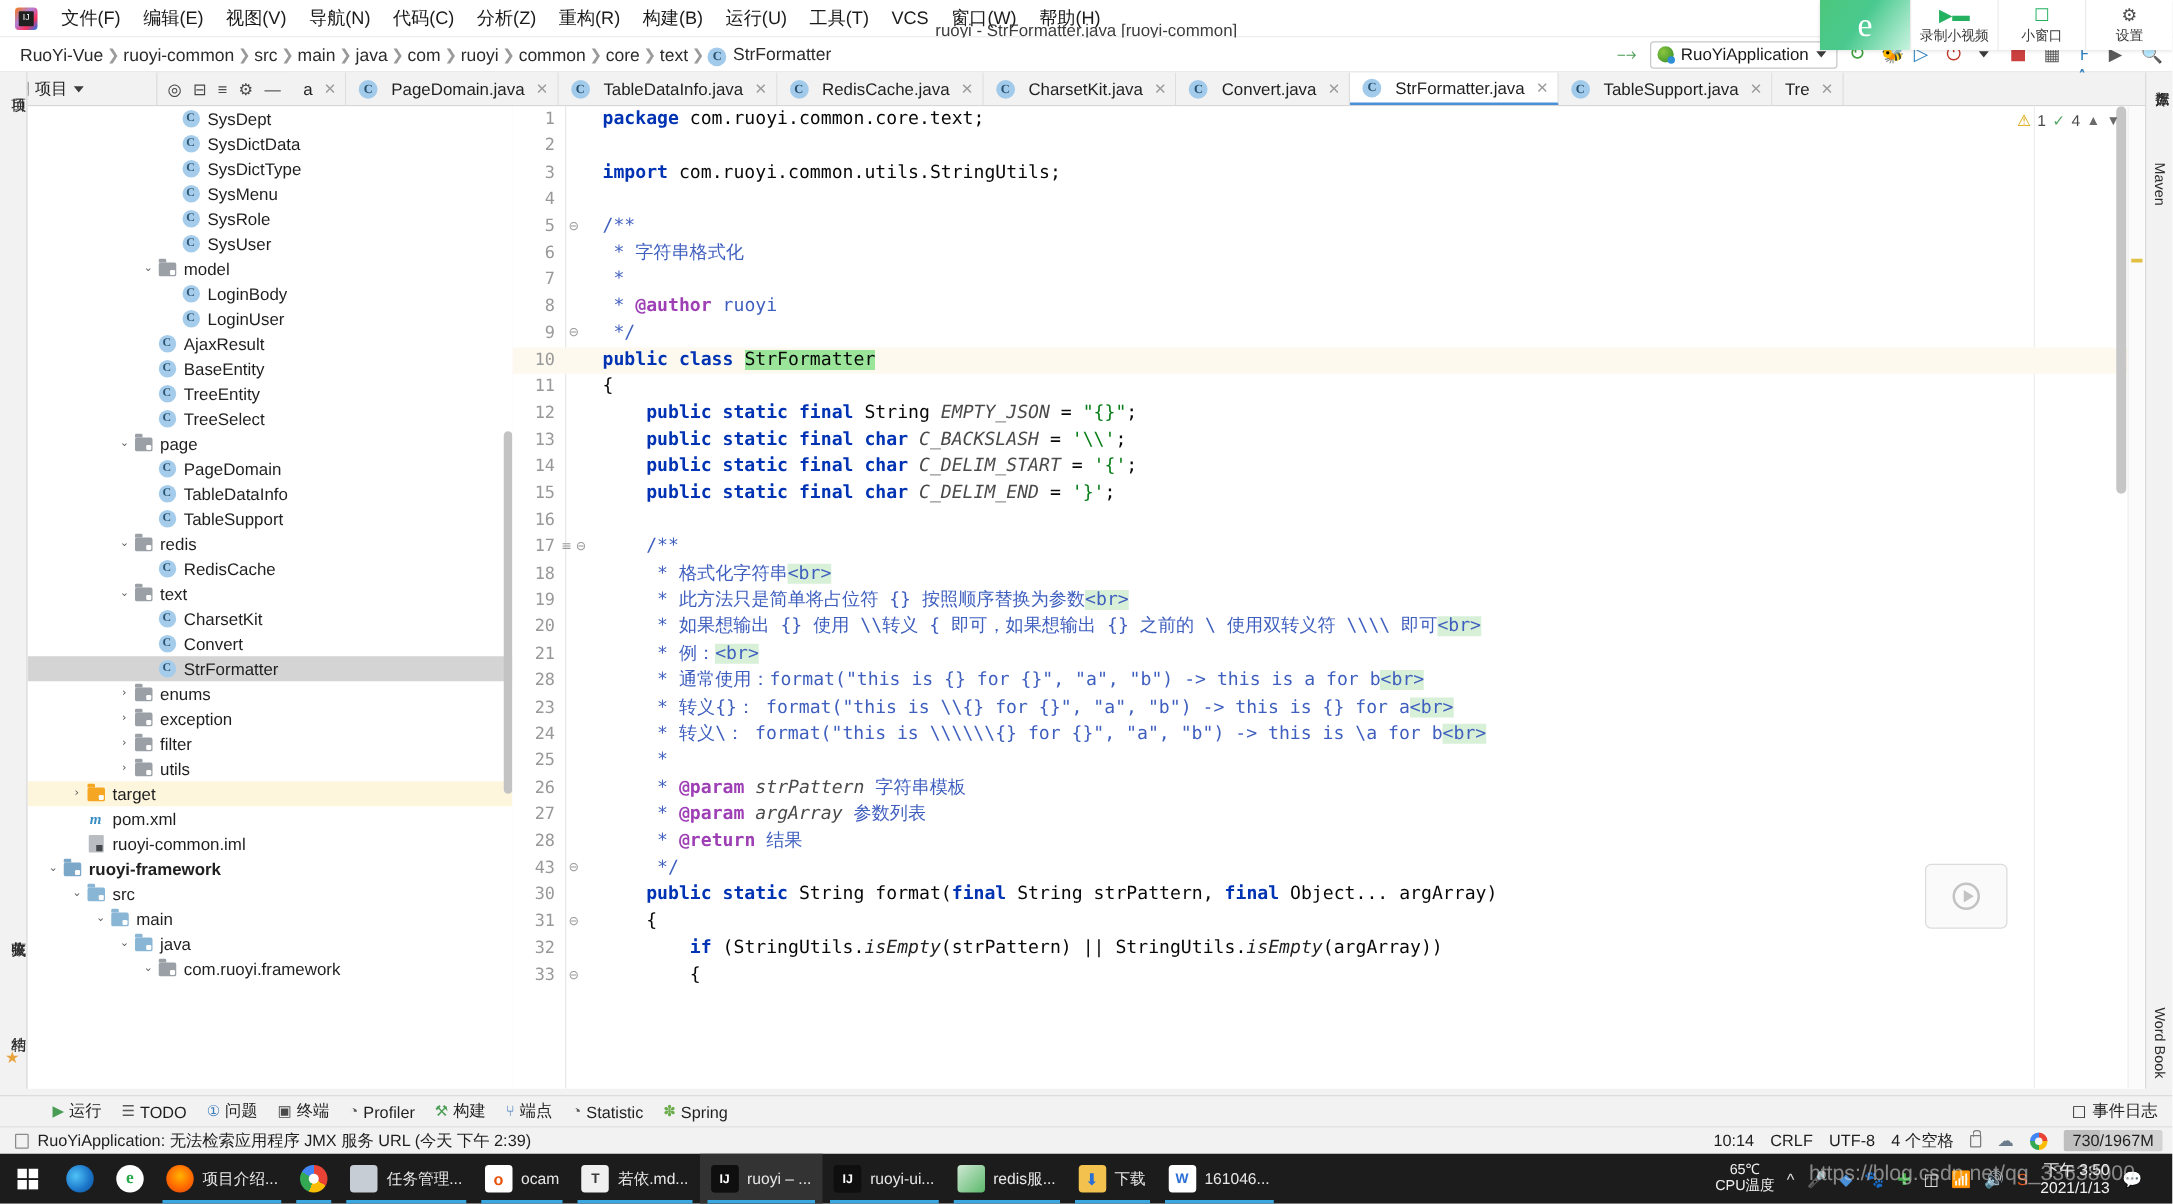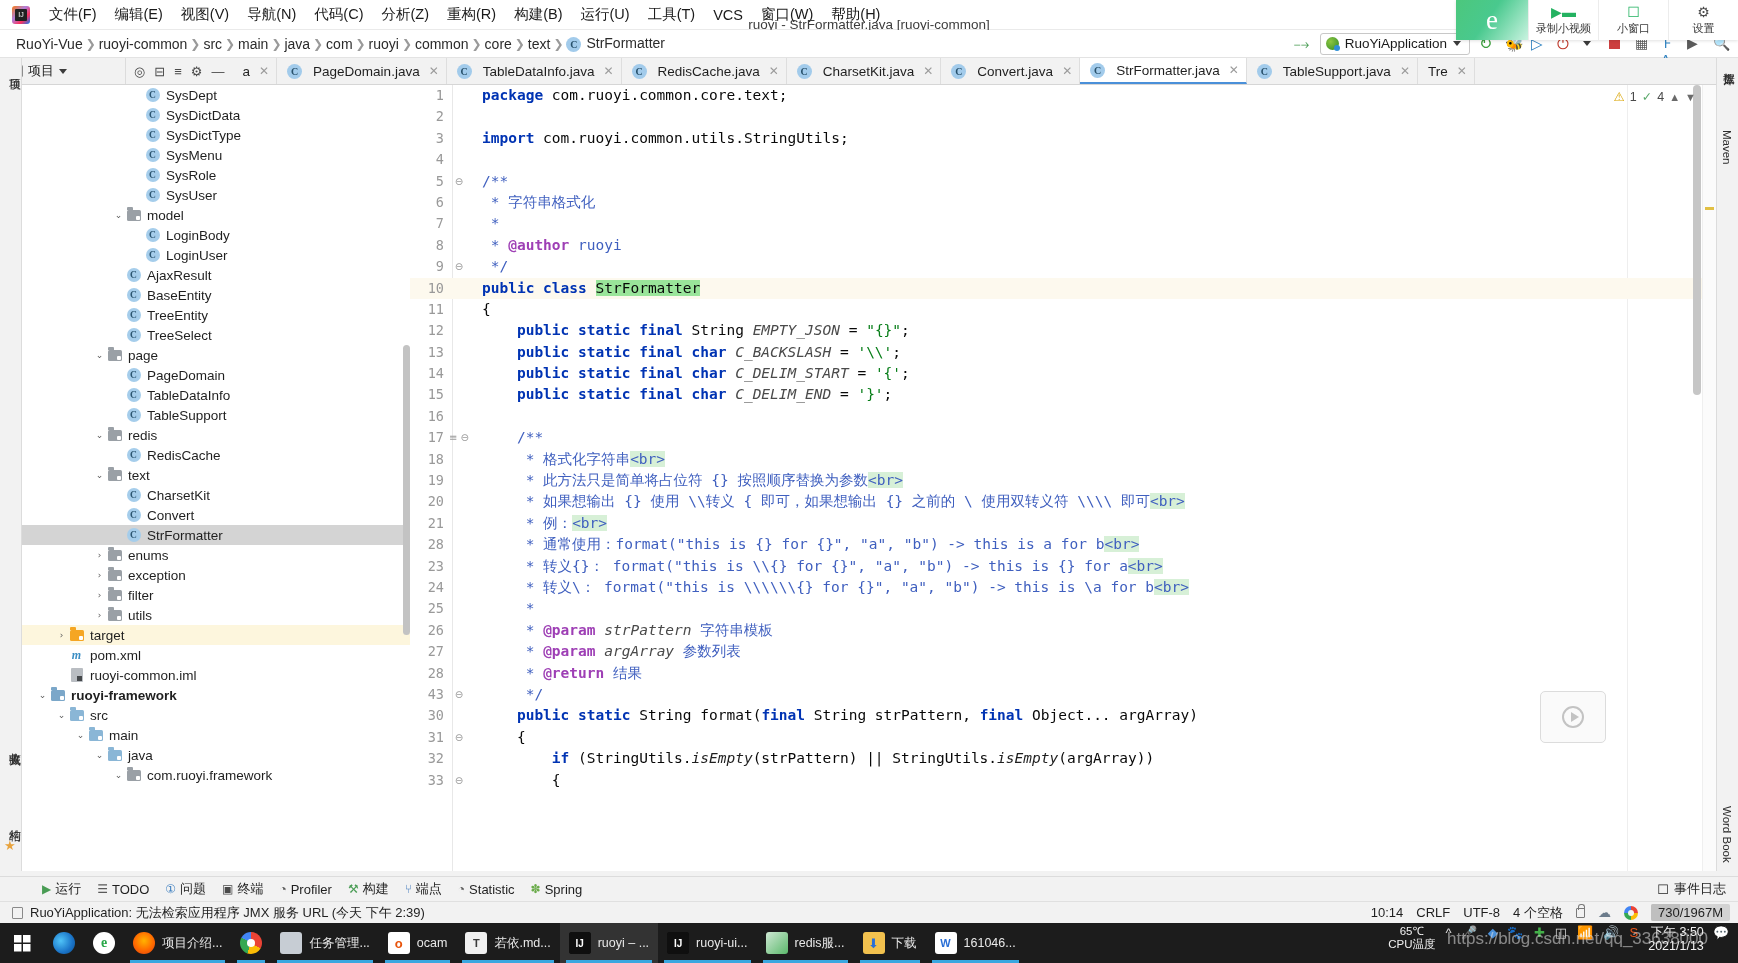--- a/index.html
+++ b/index.html
@@ -371,21 +371,21 @@
   .ic-ij { background: #0f0f0f; color: #fff; font-weight: bold; font-size: 10px;
            box-shadow: inset 0 0 0 2px #0f0f0f; position: relative; }
   .ic-ij::before {
     content:""; position:absolute; inset:-2px; border-radius:4px; z-index:-1;
     background: linear-gradient(135deg,#087cfa,#fe315d 50%,#f97a12);
   }
   .ic-redis { background: linear-gradient(135deg,#cfe8d4,#5bb96b); }
   .ic-dl { background: #f2c14e; color:#2a6fd6; font-size: 13px; }
   .ic-wps { background: #ffffff; color: #2a6fd6; font-weight: bold; font-size: 11px; }
   .tb-tray {
-    position: absolute; right: 0; display: flex; height: 36px;
+    position: absolute; right: 16px; display: flex; align-items: center; height: 36px;
     gap: 10px; padding-right: 8px; color: #e6e6e6;
   }
   .cpu-temp { display: flex; flex-direction: column; align-items: center; line-height: 13px; font-size: 11.5px; color: #f0f0f0; }
   .tray-ico { font-size: 13px; color: #dcdcdc; cursor: pointer; }
   .clock { display: flex; flex-direction: column; align-items: flex-end; line-height: 14px; font-size: 12.5px; color: #f2f2f2; }
   .watermark {
     position: absolute; right: 30px; bottom: 14px; font-size: 17px; color: rgba(225,225,225,.55);
     white-space: nowrap; pointer-events: none; z-index: 60; font-family: "Liberation Sans", sans-serif;
   }
 </style>

